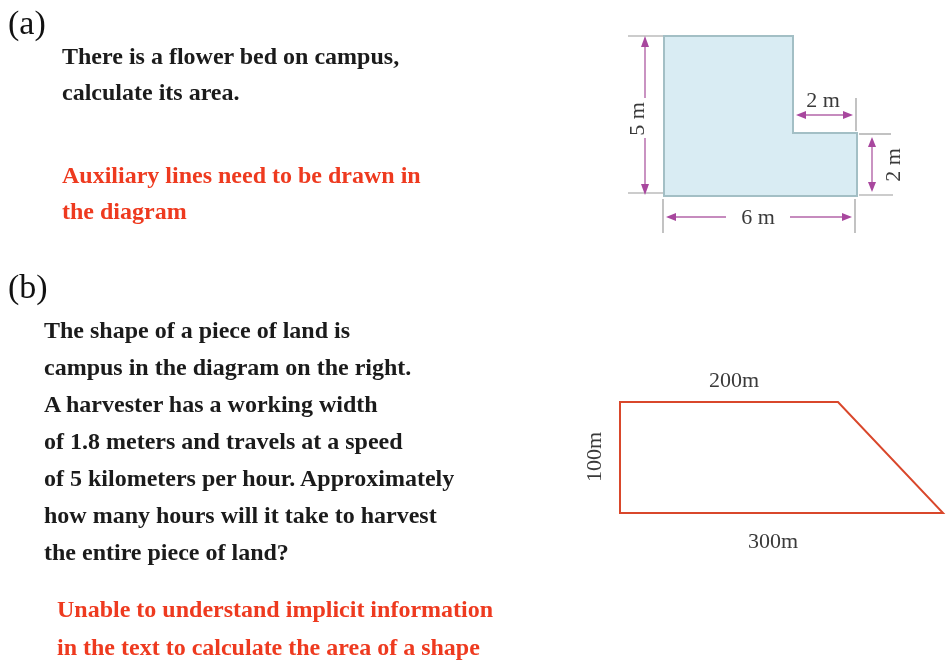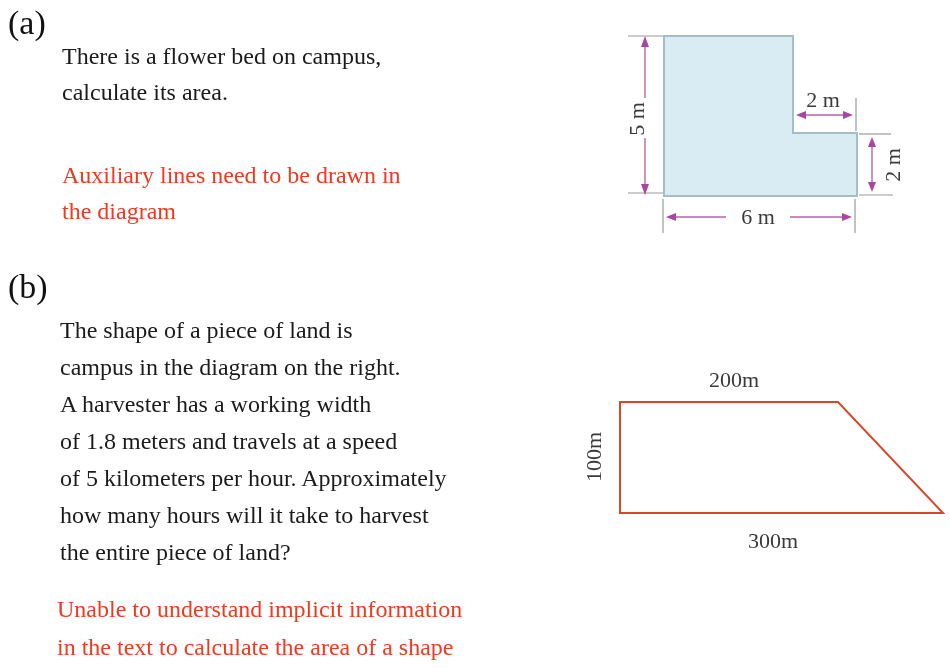--- a/index.html
+++ b/index.html
@@ -1,27 +1,27 @@
 <!DOCTYPE html>
 <html><head>
 <meta charset="utf-8">
 <style>
   html,body{margin:0;padding:0;background:#fff;}
   .page{
     position:relative;width:950px;height:668px;background:#ffffff;
     font-family:"Liberation Serif","DejaVu Serif",serif;color:#1b1b1b;overflow:hidden;
   }
   .part-label{position:absolute;font-size:34px;color:#111;}
-  .text-block{position:absolute;font-size:24px;line-height:36px;white-space:nowrap;}
+  .text-block{position:absolute;font-size:24px;line-height:36px;white-space:nowrap;font-weight:bold;}
   .note{color:#ee3a1f;}
   #a-label{left:8px;top:4px;}
   #a-problem{left:62px;top:38px;}
   #a-note{left:62px;top:157px;}
   #b-label{left:8px;top:268px;}
-  #b-problem{left:60px;top:312px;line-height:37px;}
+  #b-problem{left:44px;top:312px;line-height:37px;}
   #b-note{left:57px;top:590px;line-height:38px;}
   #diagram-a{position:absolute;left:600px;top:10px;width:340px;height:240px;}
   #diagram-b{position:absolute;left:560px;top:350px;width:390px;height:210px;}
   svg text{font-family:"Liberation Serif","DejaVu Serif",serif;fill:#3a3a3a;}
 </style>
 </head>
 <body>
 
 <div class="page">
 

